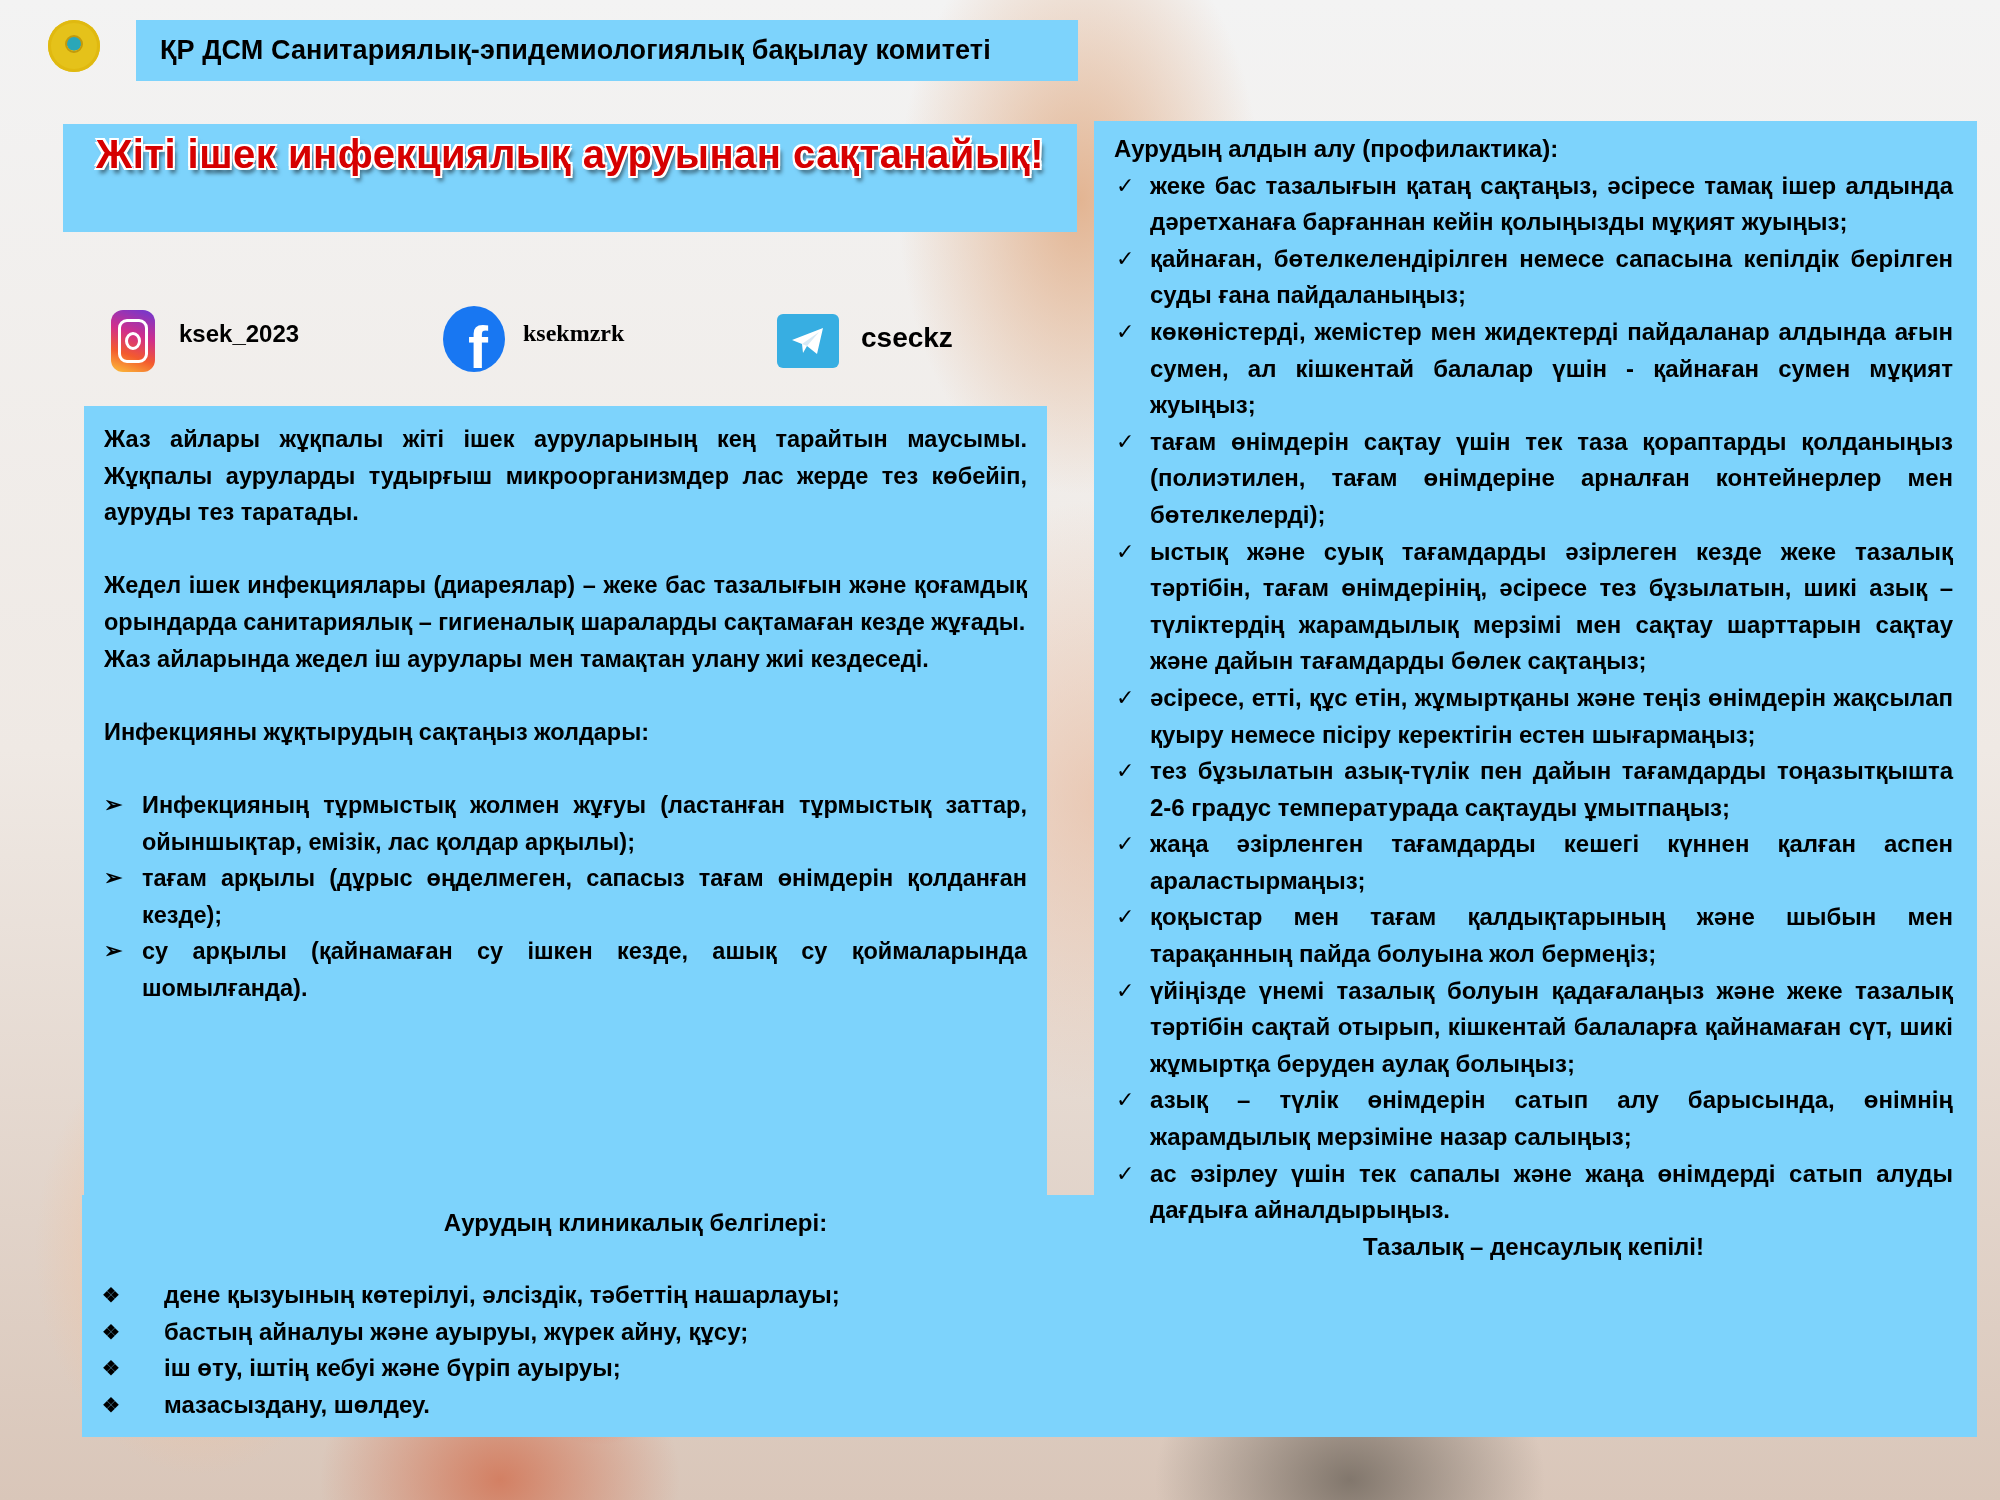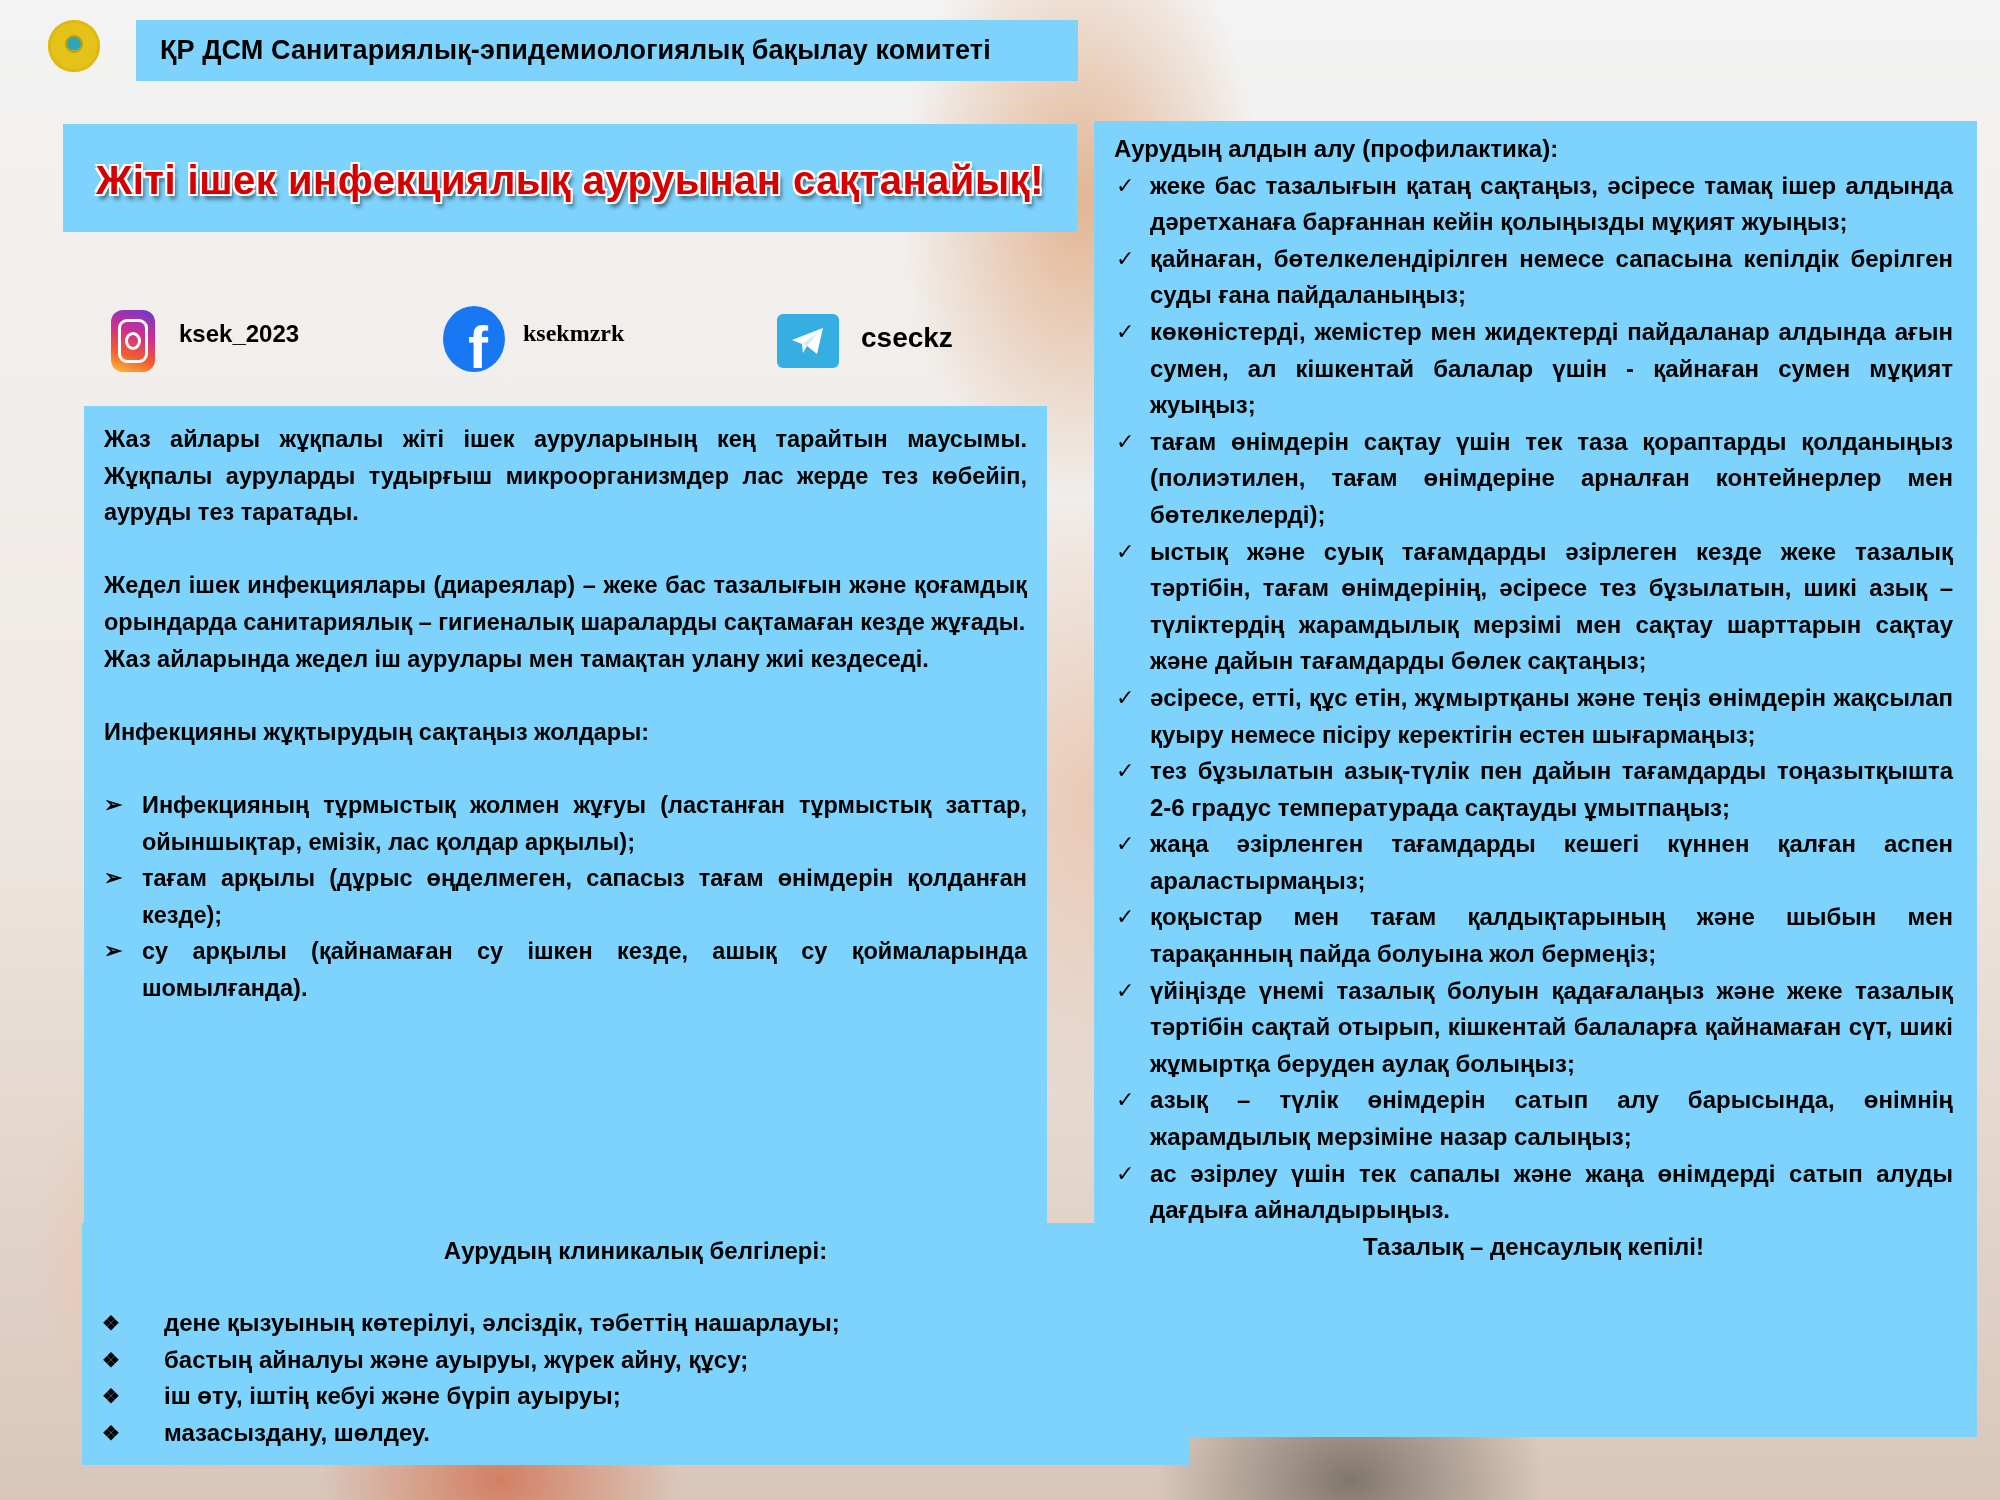--- a/index.html
+++ b/index.html
@@ -19,41 +19,41 @@
   .box { position:absolute; background:#7dd3fc; box-sizing:border-box; }
 
   .emblem { position:absolute; left:48px; top:20px; width:52px; height:52px; border-radius:50%;
     background: radial-gradient(circle at 50% 45%, #2aa7b8 0 18%, #e5c21a 19% 100%);
     box-shadow: inset 0 0 0 3px #e0b910; }
   .emblem-inner { position:absolute; left:17px; top:15px; width:18px; height:18px; border-radius:50%; border:2px solid #c29a0b; box-sizing:border-box; }
 
   .header { left:136px; top:20px; width:942px; height:61px; display:flex; align-items:center; padding-left:24px; }
   .header span { font-size:27px; font-weight:bold; letter-spacing:0.1px; }
 
-  .title-box { left:63px; top:124px; width:1014px; height:108px; display:flex; justify-content:center; padding-top:34px; }
+  .title-box { left:63px; top:124px; width:1014px; height:108px; display:flex; justify-content:center; padding-top:8px; }
   .title-text { font-size:40px; font-weight:bold; color:#d60000; letter-spacing:0.5px;
     text-shadow: -2px -2px 0 #fff, 2px -2px 0 #fff, -2px 2px 0 #fff, 2px 2px 0 #fff, 3px 5px 4px rgba(0,0,0,0.55); }
 
   .social { position:absolute; top:310px; display:flex; align-items:flex-start; gap:24px; }
   .social .handle { font-size:24px; font-weight:bold; margin-top:10px; }
   .ig { width:44px; height:62px; border-radius:12px;
     background:linear-gradient(200deg, #6b39d3 0%, #d02e8c 40%, #f35a2e 70%, #fcc13b 100%); position:relative; }
   .ig::before { content:""; position:absolute; left:7px; top:9px; width:30px; height:44px; border:3px solid #fff; border-radius:9px; box-sizing:border-box; }
   .ig::after { content:""; position:absolute; left:14px; top:22px; width:16px; height:18px; border:3px solid #fff; border-radius:50%; box-sizing:border-box; }
   .fb { width:62px; height:66px; border-radius:50%; background:#1877f2; color:#fff; font-size:60px; font-weight:bold; display:flex; justify-content:center; align-items:flex-end; overflow:hidden; line-height:1; }
   .tg { width:62px; height:54px; border-radius:6px; background:#37aee2; display:flex; align-items:center; justify-content:center; margin-top:2px; }
 
   .text-box { left:84px; top:406px; width:963px; height:869px; padding:15px 20px 0 20px; }
   .para { font-size:23.5px; font-weight:bold; line-height:36.6px; text-align:justify; text-align-last:left; margin:0; }
   .gap { height:36.6px; }
   .arrow-list { margin:0; padding:0; list-style:none; }
   .arrow-list li { position:relative; padding-left:38px; font-size:23.5px; font-weight:bold; line-height:36.6px; text-align:justify; }
   .arrow-list li .bul { position:absolute; left:0; top:0; font-size:22px; }
 
-  .clin-box { left:82px; top:1223px; width:1107px; height:242px; padding:10px 0 0 20px; }
+  .clin-box { left:82px; top:1195px; width:1107px; height:242px; padding:10px 0 0 20px; }
   .clin-title { text-align:center; font-size:24px; font-weight:bold; line-height:36px; padding-right:20px; }
   .clin-list { margin:36px 0 0 0; padding:0; list-style:none; }
   .clin-list li { font-size:24px; font-weight:bold; line-height:36.5px; display:flex; }
   .clin-list li .bul { width:62px; font-size:20px; flex-shrink:0; }
 
   .right-box { left:1094px; top:121px; width:883px; height:1316px; padding:10px 24px 0 20px; }
   .right-title { font-size:24px; font-weight:bold; line-height:36.6px; }
   .check-list { margin:0; padding:0; list-style:none; }
   .check-list li { position:relative; padding-left:36px; font-size:24px; font-weight:bold; line-height:36.6px; text-align:justify; }
   .check-list li .bul { position:absolute; left:2px; top:0; font-weight:normal; font-size:22px; }

